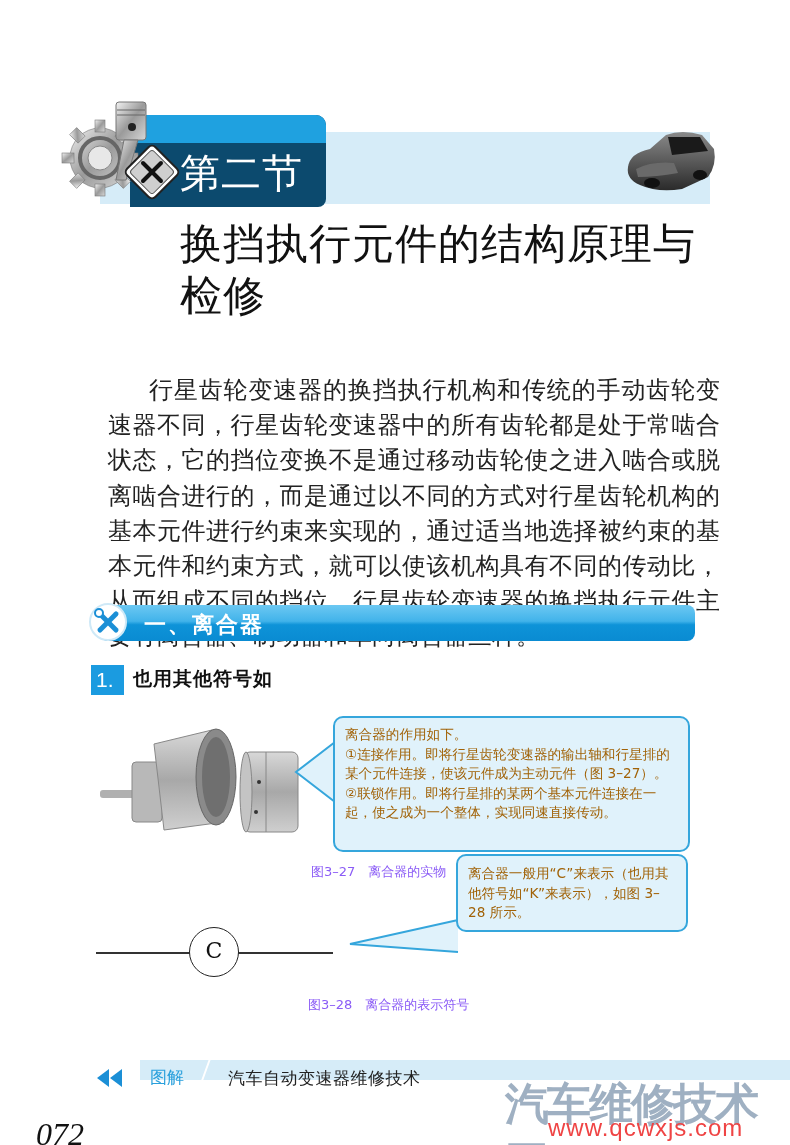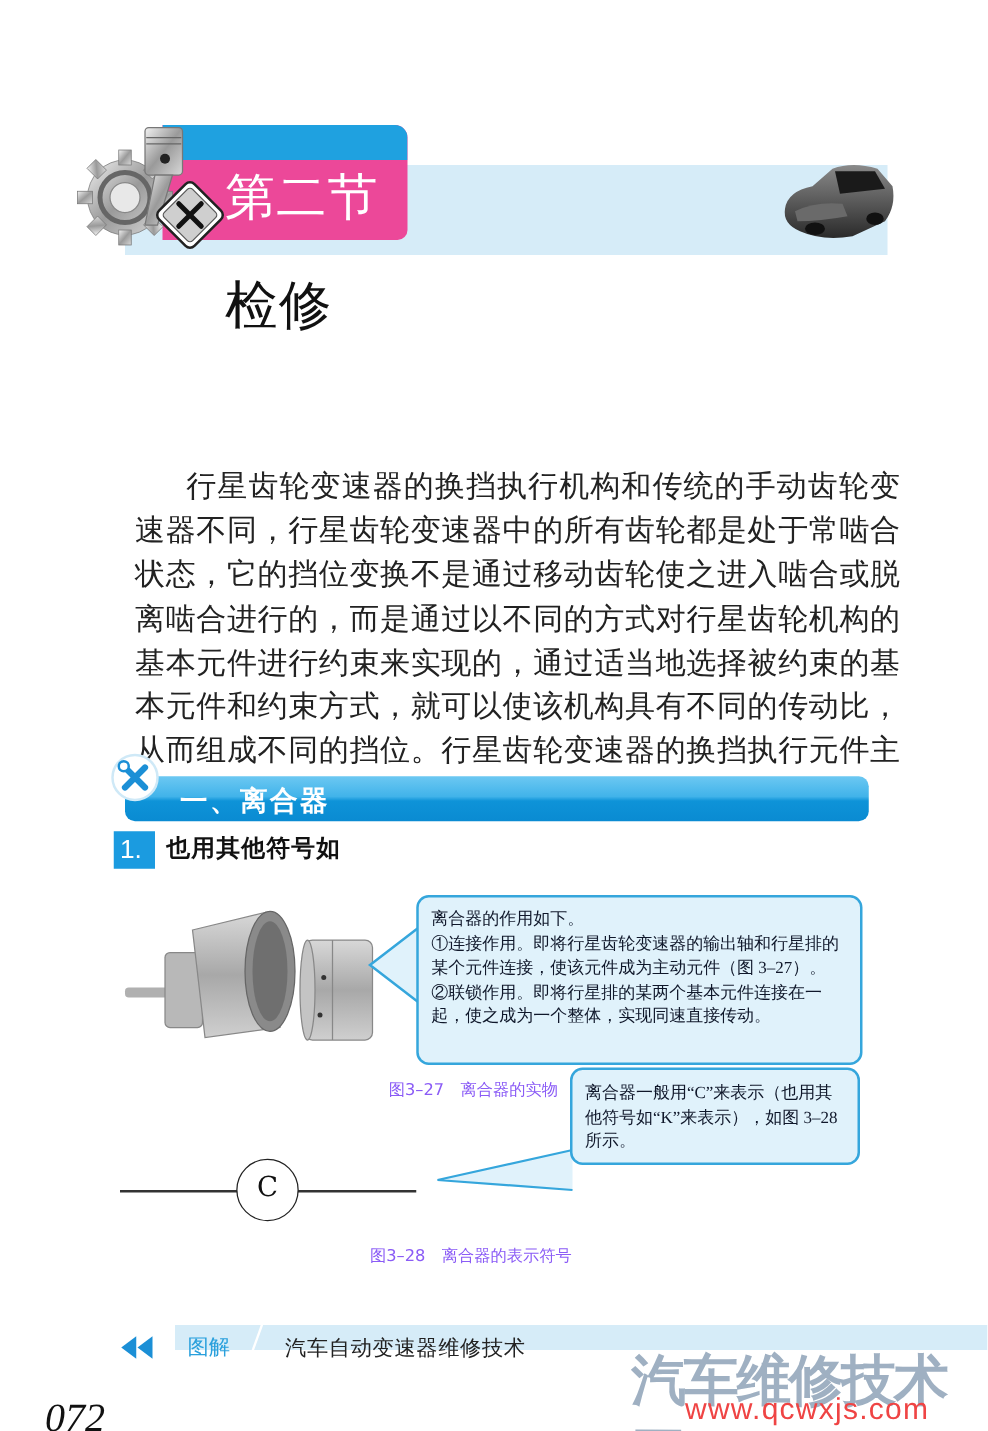--- a/index.html
+++ b/index.html
@@ -5,22 +5,22 @@
   * { margin: 0; padding: 0; box-sizing: border-box; }
   html, body { width: 790px; height: 1145px; background: #ffffff; overflow: hidden; }
   body { position: relative; font-family: "DejaVu Sans", sans-serif; color: #1a1a1a; }
 
   
   .hdr-band {
     position: absolute; left: 100px; top: 132px; width: 610px; height: 72px;
     background: #d6ecf8;
   }
   .hdr-tab {
-    position: absolute; left: 130px; top: 100px; width: 196px; height: 92px;
-    border-radius: 0 10px 8px 0; overflow: hidden; background: #ec4899;
+    position: absolute; left: 130px; top: 115px; width: 196px; height: 92px;
+    border-radius: 0 10px 8px 0; overflow: hidden; background: #0c4a6e;
   }
   .hdr-tab .top { height: 28px; background: #1fa1e0; }
   .hdr-tab .txt {
     position: absolute; left: 50px; top: 38px;
     font-family: "DejaVu Sans", sans-serif; font-size: 40px; color: #fff;
     letter-spacing: 1px; line-height: 1;
   }
   .gear-icon { position: absolute; left: 60px; top: 100px; width: 130px; height: 110px; }
   .car-icon { position: absolute; left: 622px; top: 125px; width: 96px; height: 70px; }
 
@@ -34,21 +34,20 @@
     position: absolute; left: 108px; top: 372px; width: 612px;
     font-family: Liberation Sans, sans-serif; font-size: 24px; line-height: 35.2px;
     color: #222; text-indent: 41px; text-align: justify;
   }
 
   
   .sec-bar {
     position: absolute; left: 100px; top: 605px; width: 595px; height: 36px;
     border-radius: 8px;
     background: linear-gradient(#6cc8f2 0%, #41b3ea 45%, #0e93d8 55%, #0a8bd2 100%);
-    margin-top: 16px;
   }
   .sec-bar .label {
     position: absolute; left: 44px; top: 5px; font-size: 22px; font-weight: bold; color: #fff; letter-spacing: 2px;
   }
   .wrench-icon {
     position: absolute; left: 89px; top: 603px; width: 38px; height: 38px; border-radius: 50%;
     background: #fff; border: 2px solid #cfe9f7;
   }
 
   .sub-num {
@@ -56,21 +55,21 @@
     color: #fff; font-size: 21px; font-family: "Liberation Sans", sans-serif; line-height: 30px; padding-left: 5px;
   }
   .sub-title {
     position: absolute; left: 133px; top: 666px; font-size: 19px; font-weight: bold; color: #111; letter-spacing: 1px;
   }
 
   
   .clutch-img { position: absolute; left: 94px; top: 722px; width: 210px; height: 120px; }
   .callout {
     position: absolute; border: 2px solid #35a6dc; border-radius: 10px; background: #e0f2fb;
-    font-size: 13.6px; line-height: 19.5px; color: #0f172a; padding: 7px 10px; font-family: Liberation Serif, serif;
+    font-size: 13.6px; line-height: 19.5px; color: #a16207; padding: 7px 10px;
   }
   .callout1 { left: 333px; top: 716px; width: 357px; height: 136px; }
   .callout2 { left: 456px; top: 854px; width: 232px; height: 78px; padding-top: 8px; }
   .pointer { position: absolute; }
   .caption {
     position: absolute; font-size: 13px; color: #8b5cf6; white-space: pre;
   }
 
   
   .sym-line { position: absolute; height: 1.5px; background: #333; }
@@ -164,20 +163,21 @@
     </linearGradient>
   </defs>
   <path d="M6 42 Q8 28 28 24 L44 10 Q60 4 80 10 L92 24 Q95 40 86 52 L60 64 Q36 68 18 60 Q4 54 6 42 Z" fill="url(#carg)"></path>
   <path d="M46 12 L78 12 L86 26 L50 30 Z" fill="#1a1a1a"></path>
   <path d="M14 44 Q30 36 52 38 L56 48 Q34 52 16 52 Z" fill="#6a6a6a"></path>
   <ellipse cx="30" cy="58" rx="8" ry="5" fill="#111"></ellipse>
     <ellipse cx="78" cy="50" rx="7" ry="5" fill="#111"></ellipse>
 </svg>
 
 <div class="title">
+  <div>换挡执行元件的结构原理与</div>
   <div>检修</div>
 </div>
 
 <p class="para">行星齿轮变速器的换挡执行机构和传统的手动齿轮变速器不同，行星齿轮变速器中的所有齿轮都是处于常啮合状态，它的挡位变换不是通过移动齿轮使之进入啮合或脱离啮合进行的，而是通过以不同的方式对行星齿轮机构的基本元件进行约束来实现的，通过适当地选择被约束的基本元件和约束方式，就可以使该机构具有不同的传动比，从而组成不同的挡位。行星齿轮变速器的换挡执行元件主要有离合器、制动器和单向离合器三种。</p>
 
 <div class="sec-bar">
   <span class="label">一、离合器</span>
 </div>
 <div class="wrench-icon">
   <svg width="34" height="34" viewBox="0 0 34 34">
@@ -223,21 +223,21 @@
 <div class="caption" style="left:311px;top:863px;">图3–27　离合器的实物</div>
 
 <div class="sym-line" style="left:96px;top:952px;width:95px;"></div>
 <div class="sym-line" style="left:237px;top:952px;width:96px;"></div>
 <div class="sym-circle">C</div>
 
 <svg class="pointer" style="left:348px;top:918px;" width="112" height="40" viewBox="0 0 112 40">
   <path d="M110 2 L2 26 L110 34" fill="#e0f2fb" stroke="#35a6dc" stroke-width="1.8"></path>
 </svg>
 <div class="callout callout2">离合器一般用“C”来表示（也用其他符号如“K”来表示），如图 3–28 所示。</div>
-<div class="caption" style="left:296px;top:996px;">图3–28　离合器的表示符号</div>
+<div class="caption" style="left:308px;top:996px;">图3–28　离合器的表示符号</div>
 
 <div class="page-num">072</div>
 <svg class="arrows-icon" viewBox="0 0 30 20">
   <path d="M14 1 L2 10 L14 19 Z" fill="#1b8fd6"></path>
   <path d="M27 1 L15 10 L27 19 Z" fill="#1b8fd6"></path>
 </svg>
 <div class="foot-band">
   <span class="tag">图解</span>
   <span class="slash"></span>
   <span class="book">汽车自动变速器维修技术</span>

